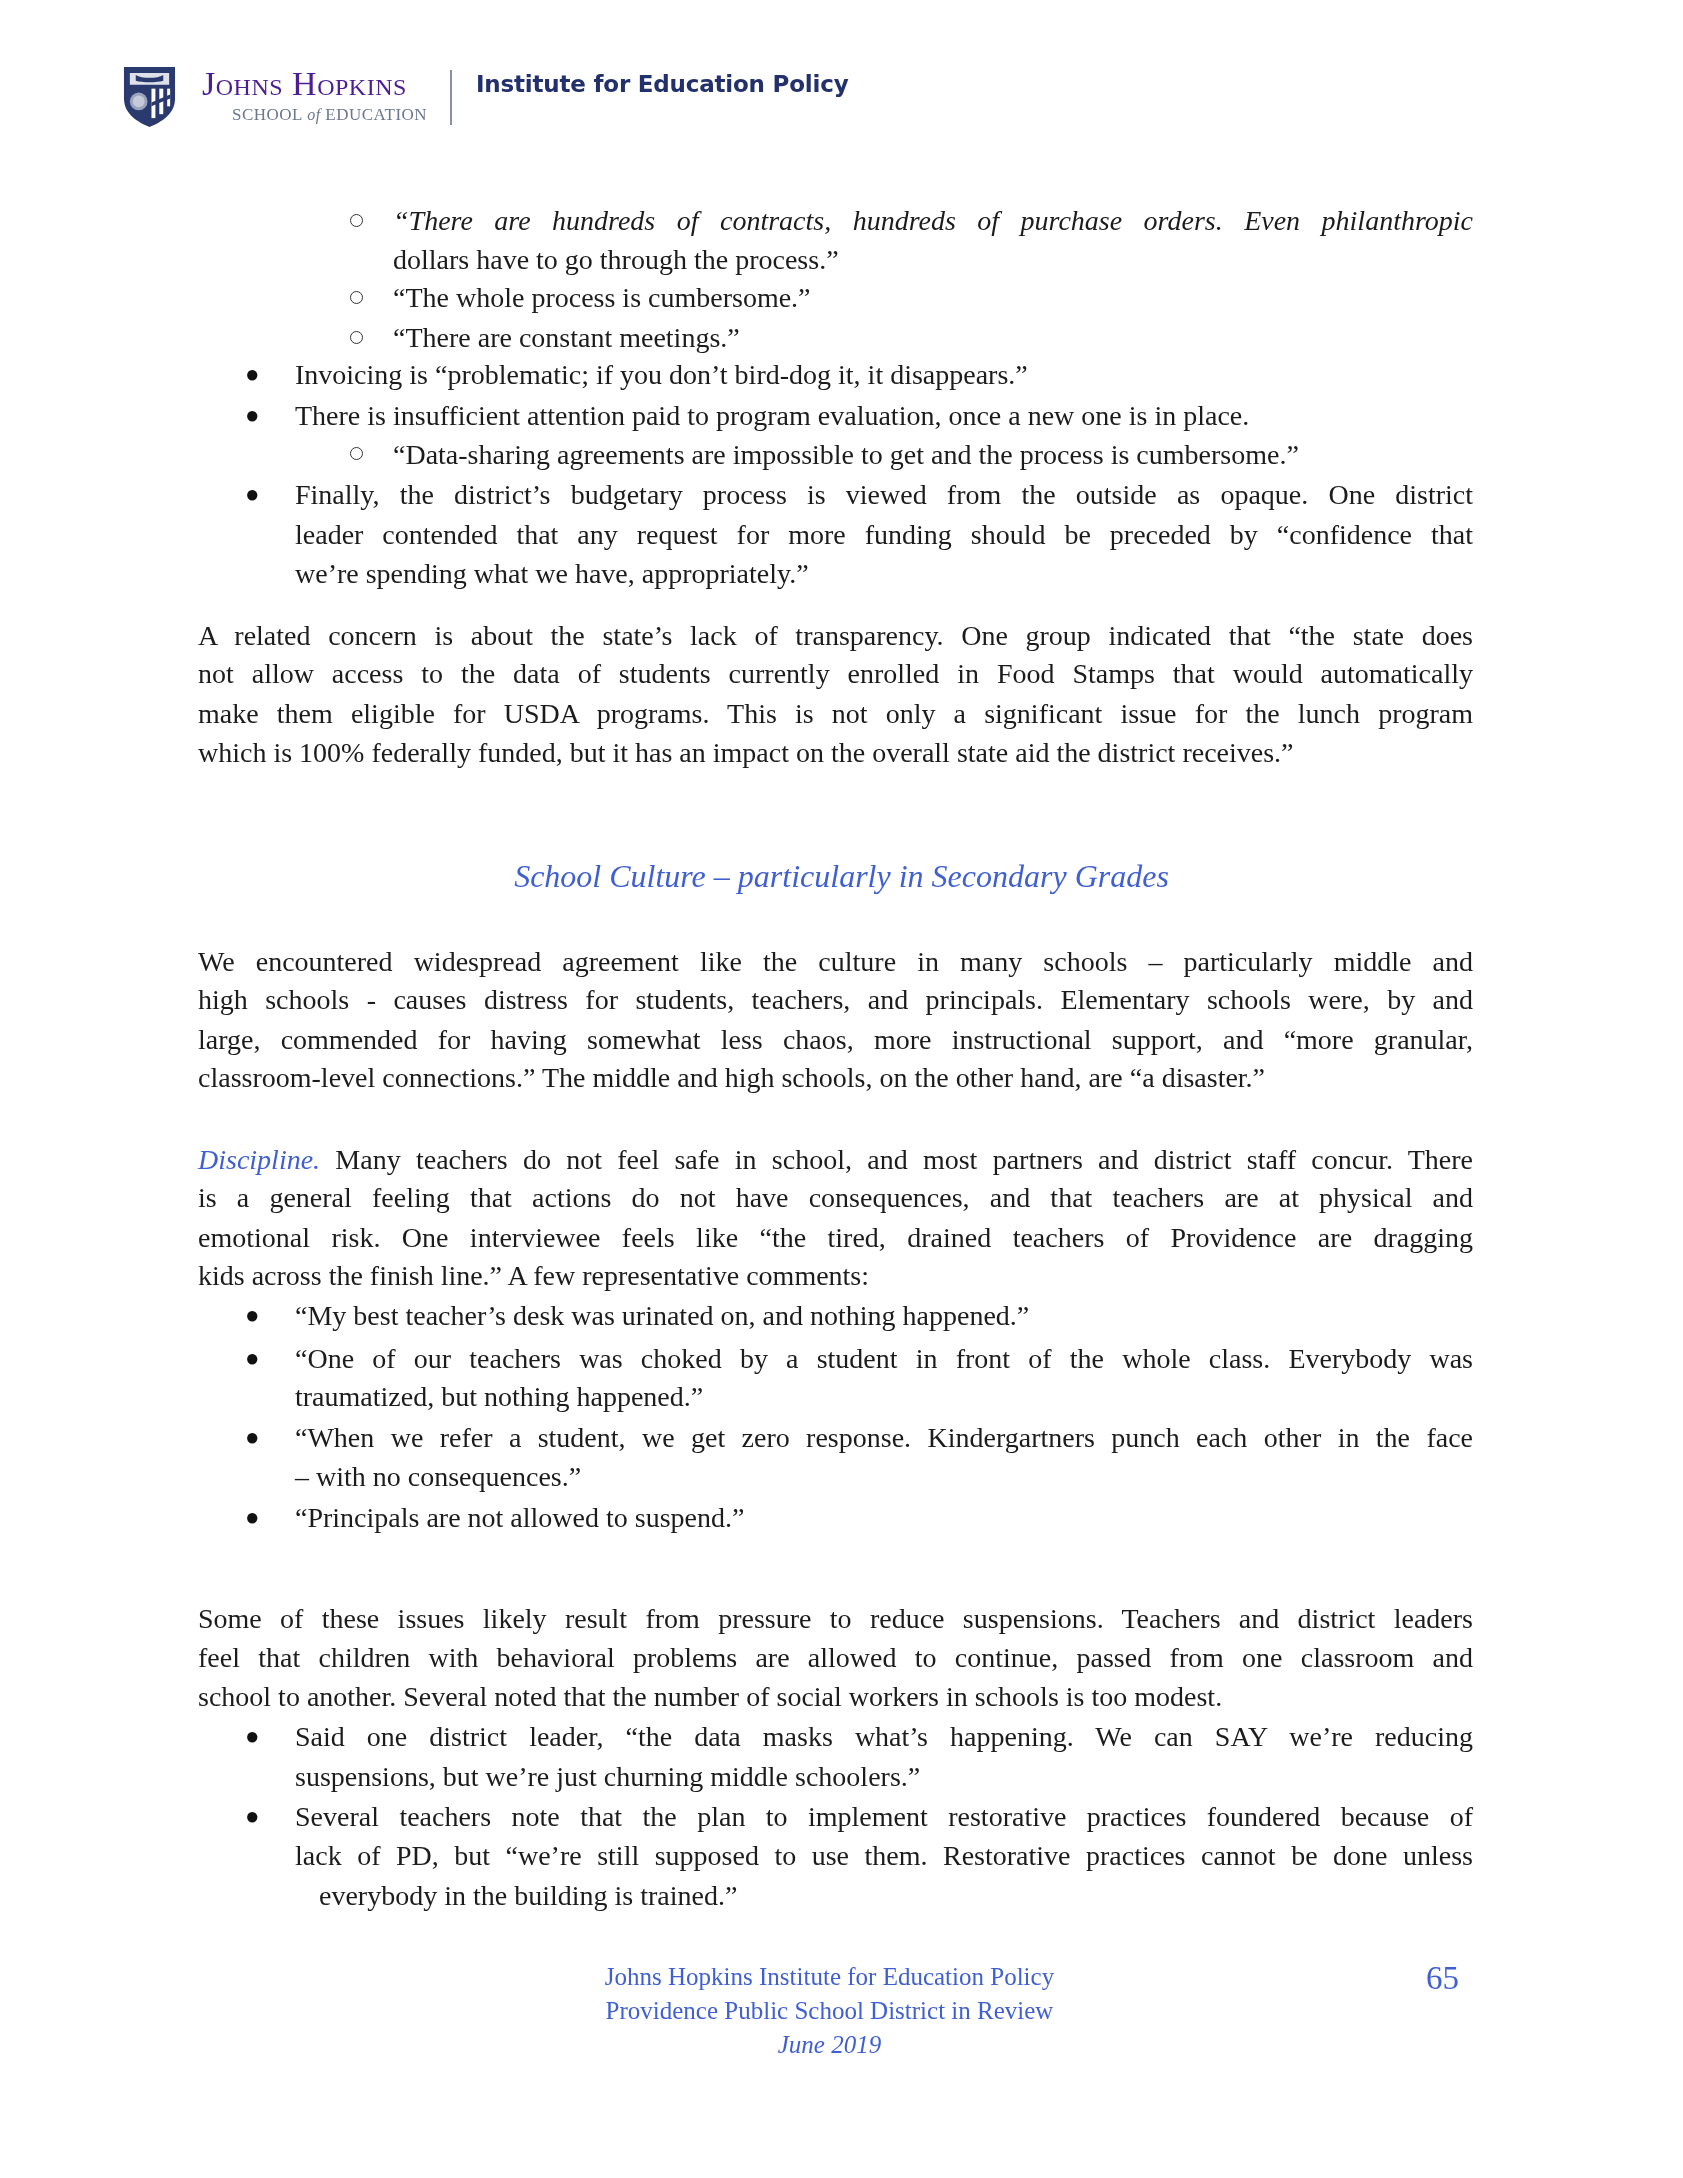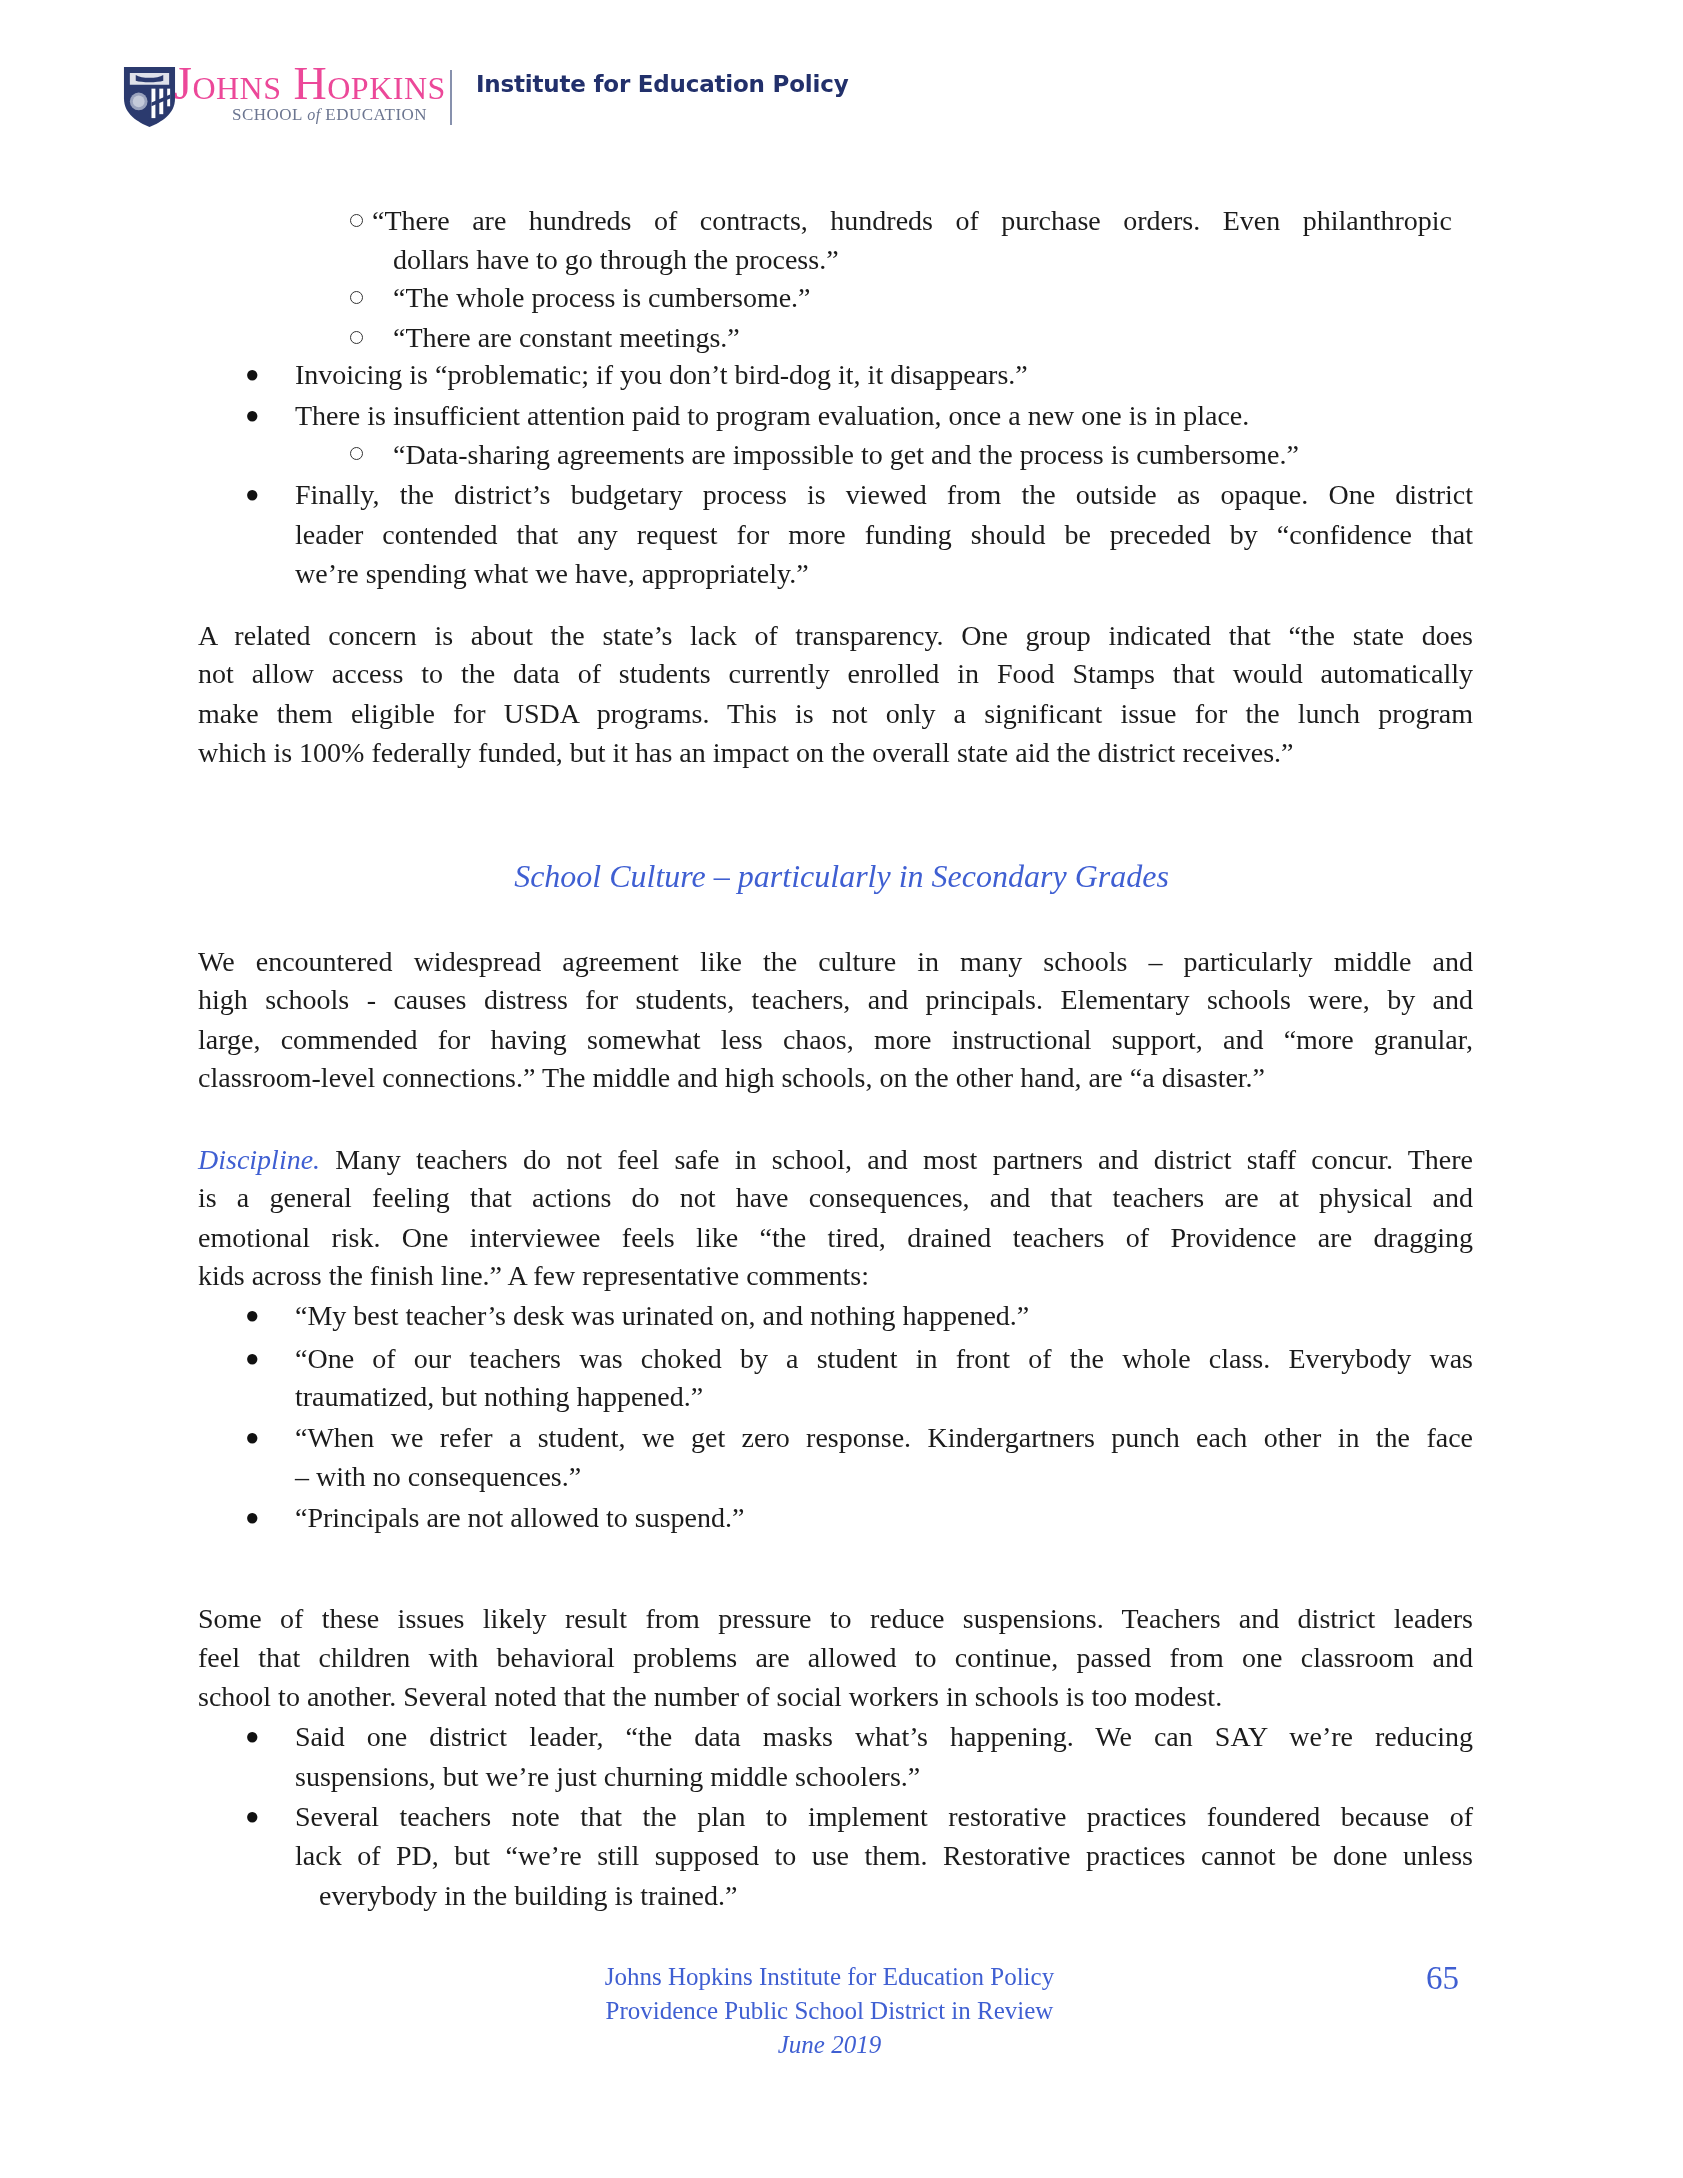--- a/index.html
+++ b/index.html
@@ -1,20 +1,20 @@
 <!DOCTYPE html>
 <html><head>
 <meta charset="utf-8">
 <style>
   html, body { margin:0; padding:0; background:#ffffff; }
   body { width:1683px; height:2178px; position:relative; overflow:hidden; font-family:"Liberation Serif","DejaVu Serif",serif; color:#1a1a1a; }
   .abs { position:absolute; }
   
   .shield { left:122px; top:65px; width:55px; height:63px; }
-  .jh-title { left:174px; top:65px; font-family:"Liberation Serif",serif; font-size:46px; color:#ec4899; letter-spacing:0.5px; white-space:nowrap; line-height:38px; }
+  .jh-title { left:202px; top:65px; font-family:"Liberation Serif",serif; font-size:34px; color:#4c1d95; letter-spacing:0.5px; white-space:nowrap; line-height:38px; }
   .jh-sub { left:206px; top:105px; font-family:"Liberation Serif",serif; font-size:17px; color:#6b7590; letter-spacing:0.5px; white-space:nowrap;margin-left:26px; }
   .jh-sub i { font-size:16px; }
   .hdr-divider { left:450px; top:70px; width:2px; height:55px; background:#8791ad; }
   .iep { left:476px; top:71px; font-family:"DejaVu Sans","Liberation Sans",sans-serif; font-weight:bold; font-size:23px; color:#22306b; white-space:nowrap; letter-spacing:-0.2px; }
 
   
   .line { position:absolute; font-size:28px; line-height:40px; white-space:nowrap; color:#1c1c1c; }
   .just { text-align:justify; text-align-last:justify; }
   .blue { color:#3f5fd2; }
   .bullet { position:absolute; font-size:24px; line-height:40px; color:#111; }
@@ -44,21 +44,21 @@
     <i>of</i>
     <span>EDUCATION</span>
   </div>
   <div class="abs hdr-divider"></div>
   <div class="abs iep">Institute for Education Policy</div>
 </div>
 
 <div>
 
   <span class="circ" style="left:350px; top:214px;"></span>
-  <div class="line just" style="left:372px; top:201px; width:1080px;">“There are hundreds of contracts, hundreds of purchase orders. Even philanthropic</div>
+  <div class="line just" style="left:393px; top:201px; width:1080px;font-style:italic;">“There are hundreds of contracts, hundreds of purchase orders. Even philanthropic</div>
   <div class="line" style="left:393px; top:240px;">dollars have to go through the process.”</div>
 
   <span class="circ" style="left:350px; top:291px;"></span>
   <div class="line" style="left:393px; top:278px;">“The whole process is cumbersome.”</div>
 
   <span class="circ" style="left:350px; top:331px;"></span>
   <div class="line" style="left:393px; top:318px;">“There are constant meetings.”</div>
 
   <span class="bullet" style="left:245px; top:354px;">●</span>
   <div class="line" style="left:295px; top:355px;">Invoicing is “problematic; if you don’t bird-dog it, it disappears.”</div>

